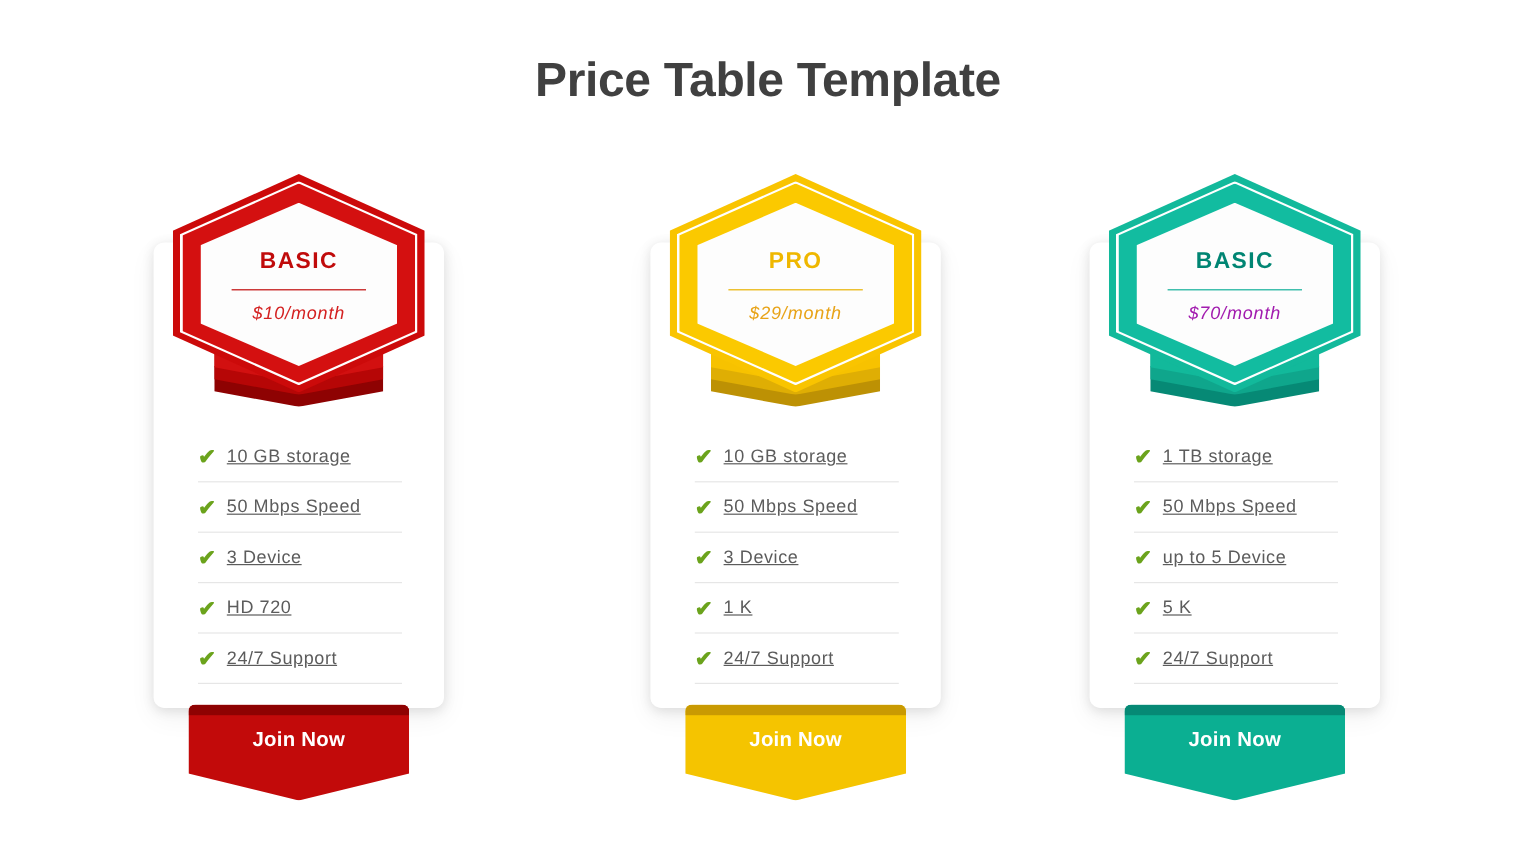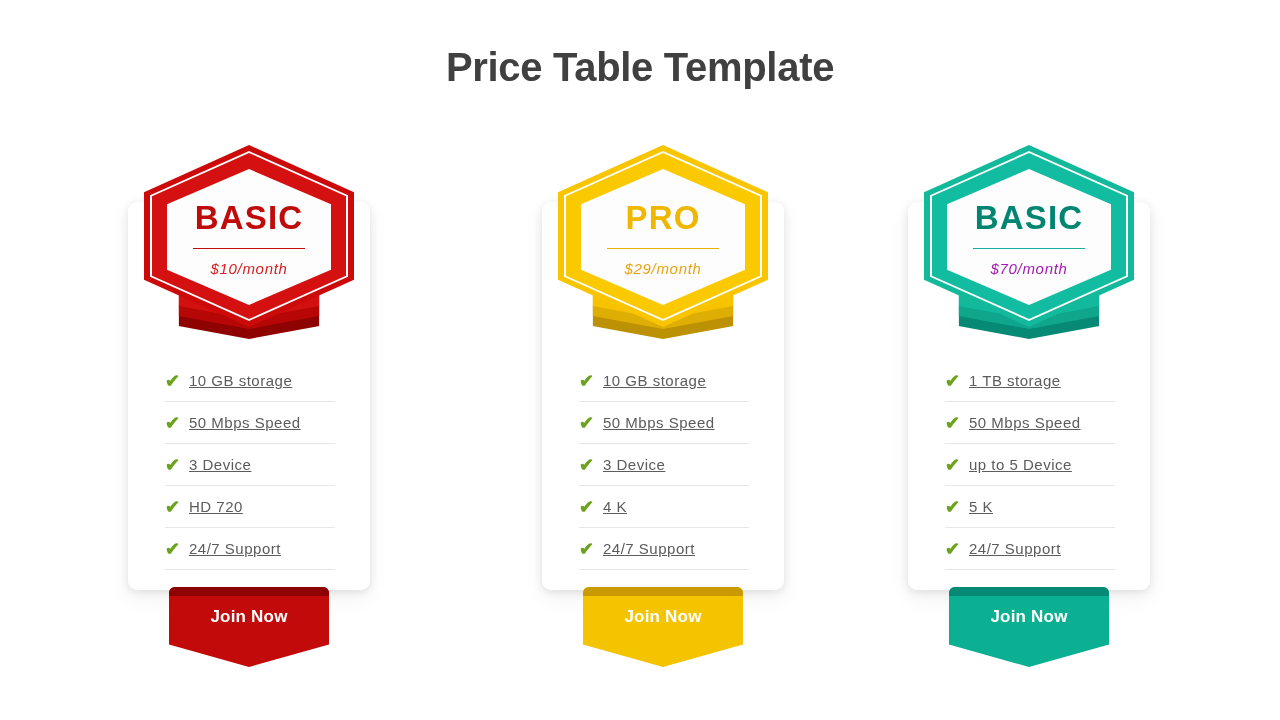--- a/index.html
+++ b/index.html
@@ -132,21 +132,21 @@
     width: 244px;
     height: 182px;
     display: flex;
     flex-direction: column;
     align-items: center;
     justify-content: center;
     padding-top: 4px;
   }
 
   .plan-name {
-    font-size: 33px;
+    font-size: 19px;
     font-weight: bold;
     letter-spacing: 1.2px;
     line-height: 1;
   }
 
   .name-rule {
     width: 112px;
     height: 1px;
     margin: 14px 0 12px 0;
   }
@@ -191,21 +191,21 @@
     white-space: nowrap;
     text-decoration: underline;
   }
 
   
   .join {
     position: absolute;
     top: 452px;
     left: 50%;
     transform: translateX(-50%);
-    width: 160px;
+    width: 184px;
     height: 80px;
     border: none;
     padding: 0;
     cursor: pointer;
     background: transparent;
   }
 
   .ribbon-body {
     position: absolute;
     inset: 0;
@@ -313,21 +313,21 @@
         <div class="feature">
           <span class="check" style="color: rgb(107, 163, 28);">✔</span>
           <span class="feature-label">50 Mbps Speed</span>
         </div>
         <div class="feature">
           <span class="check" style="color: rgb(107, 163, 28);">✔</span>
           <span class="feature-label">3 Device</span>
         </div>
         <div class="feature">
           <span class="check" style="color: rgb(107, 163, 28);">✔</span>
-          <span class="feature-label">4 K</span>
+          <span class="feature-label">1 K</span>
         </div>
         <div class="feature">
           <span class="check" style="color: rgb(107, 163, 28);">✔</span>
           <span class="feature-label">24/7 Support</span>
         </div>
       </div>
       <button class="join">
         <span class="ribbon-body" style="background: rgb(245, 196, 0);">
           <span class="ribbon-top" style="background: rgb(201, 154, 2);"></span>
         </span>

